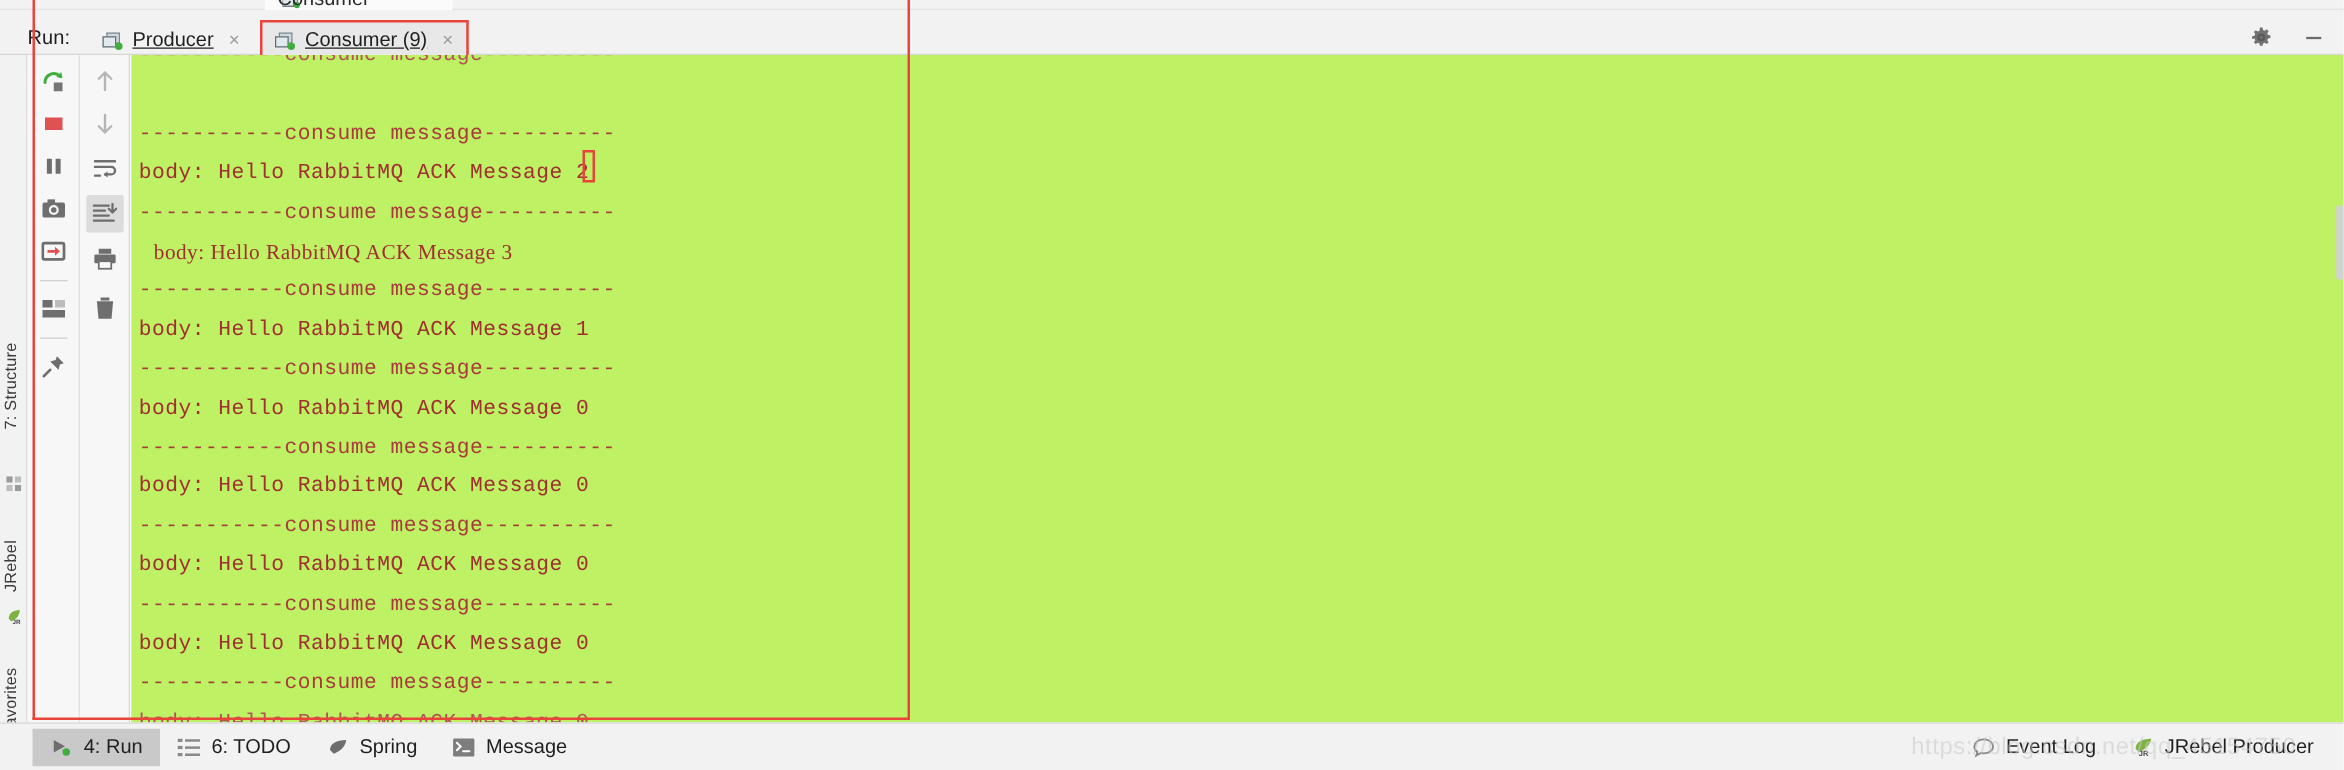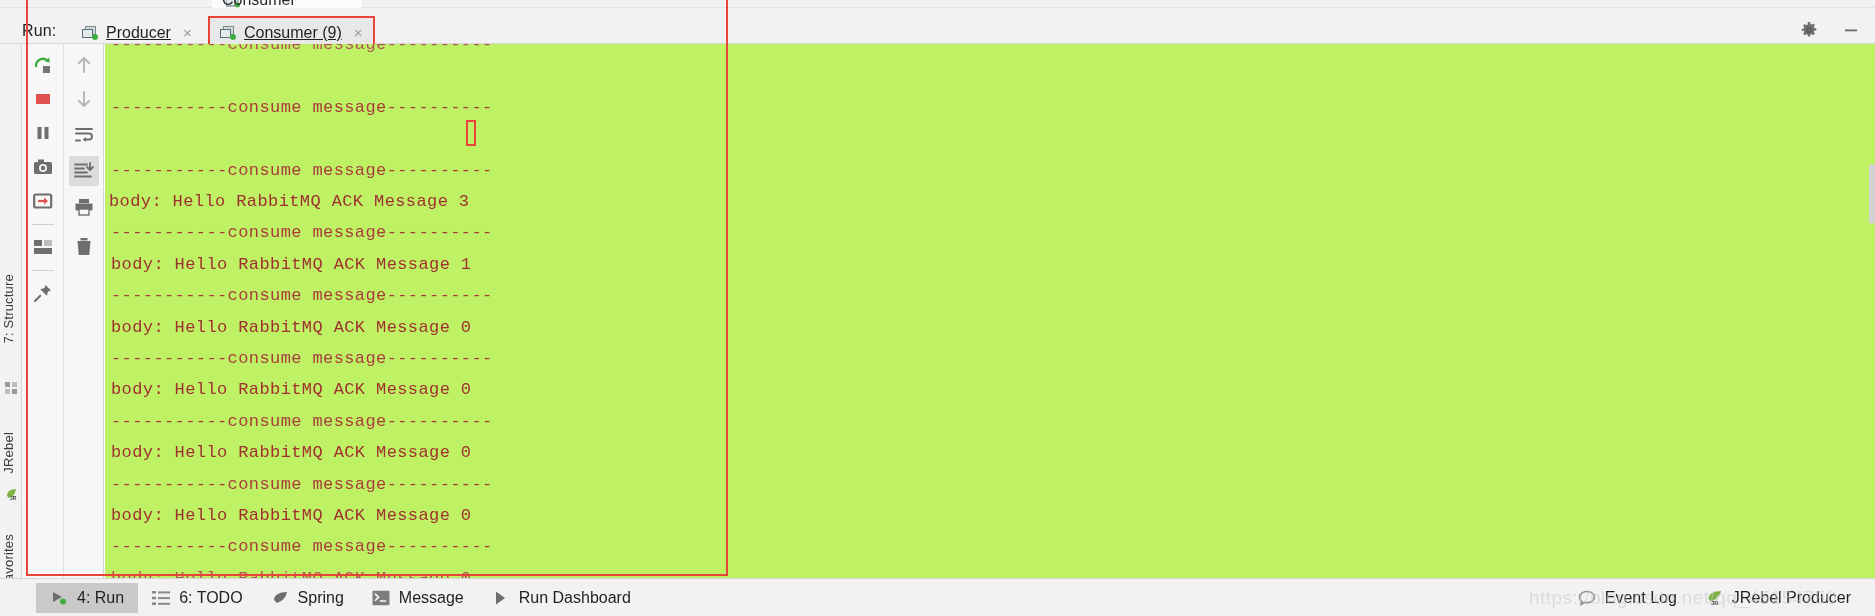--- a/index.html
+++ b/index.html
@@ -121,21 +121,21 @@
     background: #f2f2f2; border-top: 1px solid #d6d6d6;
     display: flex; align-items: center;
   }
   .sb-item {
     display: flex; align-items: center; gap: 9px; height: 30px;
     padding: 0 14px; font-size: 16px; color: #1f1f1f; cursor: pointer;
     white-space: nowrap;
   }
   .sb-item.active { background: #c9c9c9; }
   .sb-item .sbico { width: 18px; height: 16px; flex: 0 0 auto; position: relative; }
-  .sb-left { display: flex; align-items: center; margin-left: 36px; }
+  .sb-left { display: flex; align-items: center; margin-left: 26px; }
   .sb-right { position: absolute; right: 10px; display: flex; align-items: center; }
   .watermark {
     position: absolute; right: 38px; bottom: 7px;
     font-size: 19px; color: #c9c9c9; opacity: .55; letter-spacing: .5px;
     white-space: nowrap; pointer-events: none;
   }
   .rscroll {
     position: absolute; right: 0; top: 120px; width: 6px; height: 60px;
     background: #d2d2d2; border-radius: 3px;
   }
@@ -302,22 +302,23 @@
         <path d="M2.5 4h13l-1.3 14H3.8z" fill="#6e6e6e"></path>
         <rect x="5.5" y="1" width="7" height="2.4" fill="#6e6e6e"></rect>
       </svg>
     </div>
   </div>
 
   <div class="console">
     <div class="rscroll"></div>
   <div class="conline sep cut" style="top: -9px; left: 6px;">-----------consume message----------</div>
       <div class="conline sep" style="top: 53.8px; left: 6px;">-----------consume message----------</div>
+      <div class="conline " style="top: 85.2px; left: 6px;">body: Hello RabbitMQ ACK Message 2</div>
       <div class="conline sep" style="top: 116.6px; left: 6px;">-----------consume message----------</div>
-      <div class="conline " style="top: 148px; left: 4px;">body: Hello RabbitMQ ACK Message 3</div>
+      <div class="conline " style="top: 148px; left: 18px; font-family: Liberation Serif, serif;">body: Hello RabbitMQ ACK Message 3</div>
       <div class="conline sep" style="top: 179.4px; left: 6px;">-----------consume message----------</div>
       <div class="conline " style="top: 210.8px; left: 6px;">body: Hello RabbitMQ ACK Message 1</div>
       <div class="conline sep" style="top: 242.2px; left: 6px;">-----------consume message----------</div>
       <div class="conline " style="top: 273.6px; left: 6px;">body: Hello RabbitMQ ACK Message 0</div>
       <div class="conline sep" style="top: 305px; left: 6px;">-----------consume message----------</div>
       <div class="conline " style="top: 336.4px; left: 6px;">body: Hello RabbitMQ ACK Message 0</div>
       <div class="conline sep" style="top: 367.8px; left: 6px;">-----------consume message----------</div>
       <div class="conline " style="top: 399.2px; left: 6px;">body: Hello RabbitMQ ACK Message 0</div>
       <div class="conline sep" style="top: 430.6px; left: 6px;">-----------consume message----------</div>
       <div class="conline " style="top: 462px; left: 6px;">body: Hello RabbitMQ ACK Message 0</div>
@@ -368,28 +369,20 @@
         <span class="sbico">
           <svg width="18" height="16" viewBox="0 0 18 16">
             <rect x="0.5" y="0.8" width="17" height="14.4" rx="1" fill="#7d7d7d"></rect>
             <path d="M3.5 4.2l3 3-3 3" stroke="#fff" stroke-width="1.6" fill="none" stroke-linecap="round"></path>
             <path d="M8.5 11h5" stroke="#fff" stroke-width="1.6" stroke-linecap="round"></path>
           </svg>
         </span>
         <span>Message</span>
       </div>
 
-      <div class="sb-item">
-        <span class="sbico">
-          <svg width="18" height="16" viewBox="0 0 18 16">
-              <path d="M4 1.5l9 6.5-9 6.5z" fill="#6e6e6e"></path>
-            </svg>
-        </span>
-        <span>Run Dashboard</span>
-      </div>
     </div>
 
     <div class="sb-right">
       <div class="sb-item">
         <span class="sbico">
           <svg width="18" height="16" viewBox="0 0 18 16">
             <path d="M9 1.5c4.2 0 7.5 2.5 7.5 5.6S13.2 12.7 9 12.7c-.8 0-1.6-.1-2.3-.3L3 14.5l.9-2.9C2.3 10.6 1.5 9 1.5 7.1 1.5 4 4.8 1.5 9 1.5z" fill="none" stroke="#8a8a8a" stroke-width="1.5"></path>
           </svg>
         </span>
         <span>Event Log</span>

